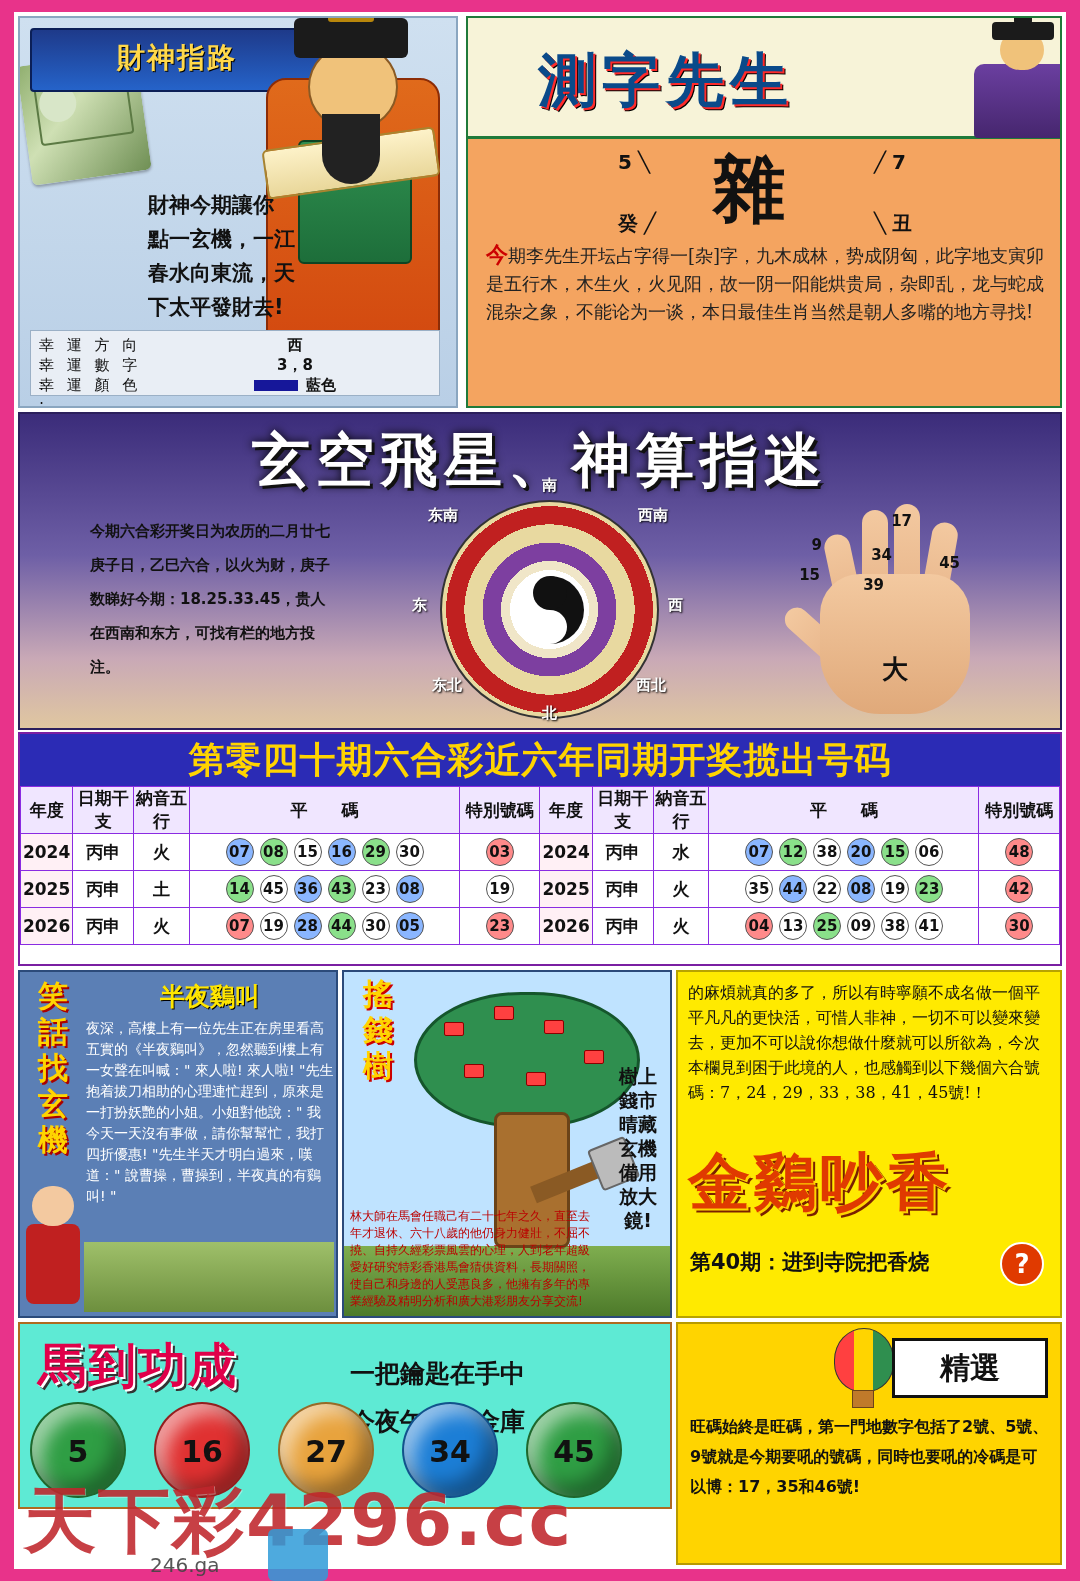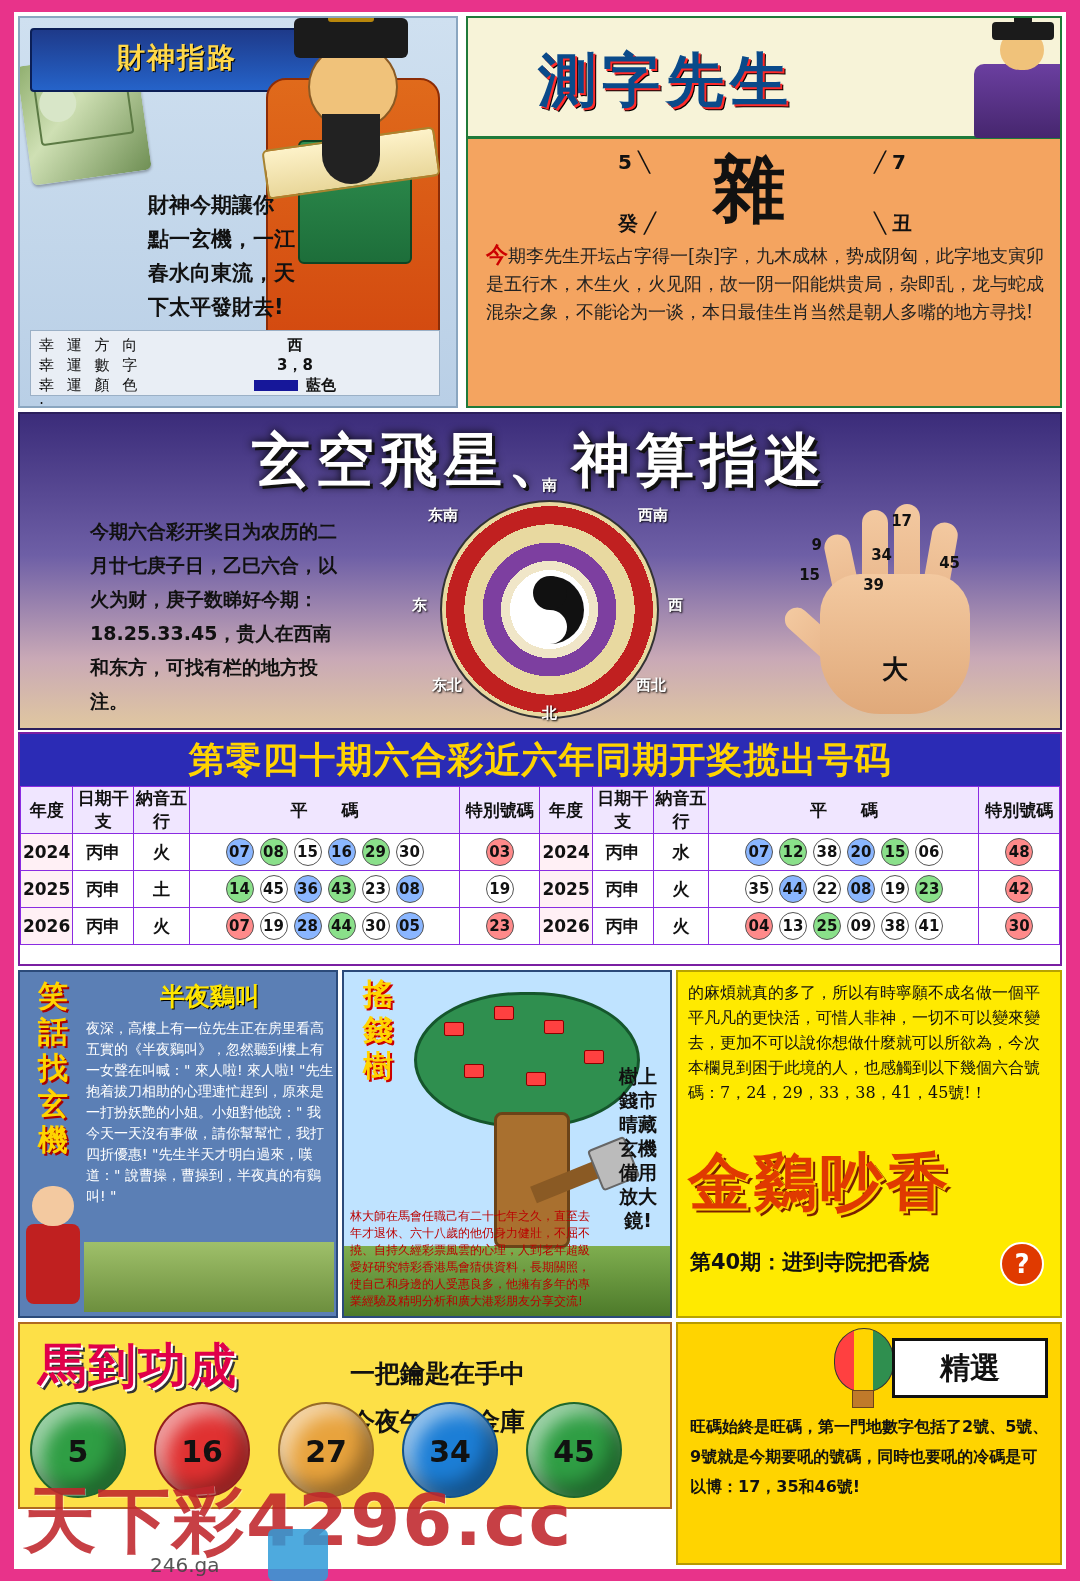--- a/index.html
+++ b/index.html
@@ -51,21 +51,21 @@
   .gl{position:absolute;font-size:20px;color:#111;font-weight:bold;}
   .gl.n5{left:150px;top:14px;} .gl.n7{left:400px;top:14px;}
   .gl.gui{left:150px;top:74px;} .gl.chou{left:400px;top:74px;}
   .gl .tick{display:inline-block;margin:0 6px;}
   .cezi-text{position:absolute;left:18px;top:222px;width:560px;font-size:18px;line-height:28px;color:#222;font-family:"DejaVu Serif","Liberation Serif",serif;}
   .cezi-text .kw{color:#cc0000;font-weight:bold;font-size:22px;}
 
   
   .band{position:absolute;left:4px;top:400px;width:1044px;height:318px;background:linear-gradient(#3b2c7a,#6e5fa6 45%,#c9a9b6 78%,#e0c7a0);border:2px solid #2b1f5c;box-sizing:border-box;overflow:hidden;}
   .band-title{position:absolute;left:0;top:8px;width:100%;text-align:center;font-size:58px;font-weight:bold;color:#ffffff;letter-spacing:6px;text-shadow:3px 3px 0 #111,0 0 10px #000;}
-  .band-text{position:absolute;left:70px;top:100px;width:250px;font-size:19px;line-height:34px;color:#111;font-weight:bold;}
+  .band-text{position:absolute;left:70px;top:100px;width:250px;font-size:15px;line-height:34px;color:#111;font-weight:bold;}
   .compass{position:absolute;left:420px;top:86px;width:215px;height:215px;border-radius:50%;background:
      radial-gradient(circle,#ffffff 0 26%,#f0e6c8 26% 32%,#7d3fa0 32% 44%,#e8d9a0 44% 56%,#c02020 56% 68%,#e8d9a0 68% 80%,#2f7d32 80% 100%);
      border:2px solid #333;}
   .taiji{position:absolute;left:50%;top:50%;width:68px;height:68px;margin:-34px 0 0 -34px;border-radius:50%;background:linear-gradient(90deg,#fff 50%,#111 50%);}
   .taiji:before,.taiji:after{content:"";position:absolute;left:17px;width:34px;height:34px;border-radius:50%;}
   .taiji:before{top:0;background:#111;}
   .taiji:after{top:34px;background:#fff;}
   .dirlabel{position:absolute;font-size:15px;color:#fff;font-weight:bold;text-shadow:1px 1px 2px #000;}
   .hand{position:absolute;right:70px;top:90px;width:190px;height:210px;}
   .palm{position:absolute;left:20px;top:70px;width:150px;height:140px;background:linear-gradient(#f3c9a0,#e0a97a);border-radius:40px 40px 60px 60px;}
@@ -112,21 +112,21 @@
   .axe{position:absolute;left:186px;top:196px;width:96px;height:18px;background:#8a5a24;transform:rotate(-22deg);}
   .axe:after{content:"";position:absolute;right:-10px;top:-12px;width:36px;height:40px;background:#bbb;border:2px solid #666;border-radius:4px;}
   .ground{position:absolute;left:0;bottom:0;width:100%;height:70px;background:linear-gradient(#7fae4f,#4d7a2a);}
 
   .yellow{position:absolute;left:662px;top:958px;width:386px;height:348px;background:#ffea00;border:2px solid #b8a300;box-sizing:border-box;overflow:hidden;}
   .yellow-text{position:absolute;left:10px;top:8px;width:366px;font-size:16px;line-height:25px;color:#111;font-family:"DejaVu Serif","Liberation Serif",serif;}
   .jinji{position:absolute;left:10px;top:168px;width:330px;font-size:62px;font-weight:bold;color:#e03a00;letter-spacing:4px;text-shadow:2px 2px 0 #ffd400,4px 4px 0 #7a1f00;}
   .yellow-line{position:absolute;left:12px;bottom:40px;font-size:21px;font-weight:bold;color:#111;}
   .qmark{position:absolute;right:16px;bottom:30px;width:40px;height:40px;border-radius:50%;background:#e03a00;color:#fff;font-size:26px;font-weight:bold;text-align:center;line-height:40px;border:2px solid #fff;}
 
-  .gong{position:absolute;left:4px;top:1310px;width:654px;height:187px;background:#fde047;border:2px solid #b06a20;box-sizing:border-box;overflow:hidden;}
+  .gong{position:absolute;left:4px;top:1310px;width:654px;height:187px;background:#5eead4;border:2px solid #b06a20;box-sizing:border-box;overflow:hidden;}
   .gong-title{position:absolute;left:18px;top:10px;font-size:48px;font-weight:bold;color:#e0004a;text-shadow:2px 2px 0 #fff,4px 4px 0 #333;letter-spacing:2px;}
   .gong-poem{position:absolute;left:330px;top:26px;width:300px;font-size:25px;line-height:48px;color:#111;font-family:"DejaVu Serif","Liberation Serif",serif;font-weight:bold;}
   .balls-row{position:absolute;left:10px;bottom:10px;width:630px;height:95px;}
   .lb{position:absolute;width:92px;height:92px;border-radius:50%;border:2px solid rgba(0,0,0,.35);box-shadow:inset -10px -12px 18px rgba(0,0,0,.35),inset 10px 10px 18px rgba(255,255,255,.55);}
   .lb span{position:absolute;left:0;right:0;top:30px;text-align:center;font-size:30px;font-weight:bold;color:#111;}
 
   .lengmen{position:absolute;left:662px;top:1310px;width:386px;height:243px;background:#ffd400;border:2px solid #b89a00;box-sizing:border-box;overflow:hidden;}
   .lm-badge{position:absolute;left:12px;top:14px;width:120px;height:54px;background:#ffffff;border:3px solid #111;display:flex;align-items:center;justify-content:center;font-size:30px;font-weight:bold;color:#111;}
   .lm-badge2{position:absolute;right:12px;top:14px;width:150px;height:54px;background:#ffffff;border:3px solid #111;display:flex;align-items:center;justify-content:center;font-size:30px;font-weight:bold;color:#111;}
   .balloon{position:absolute;left:150px;top:4px;width:70px;height:80px;}

